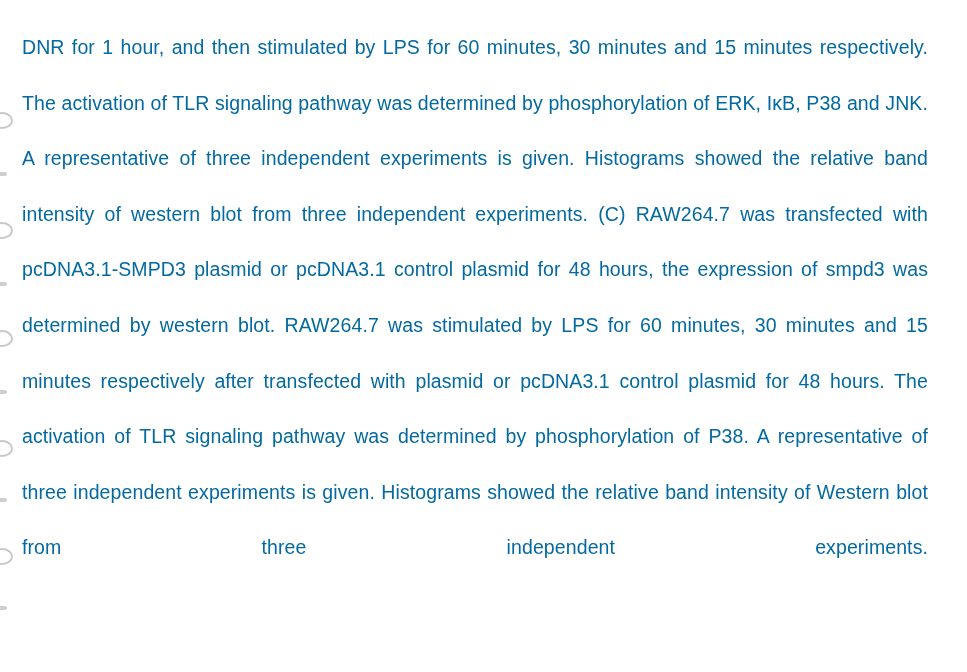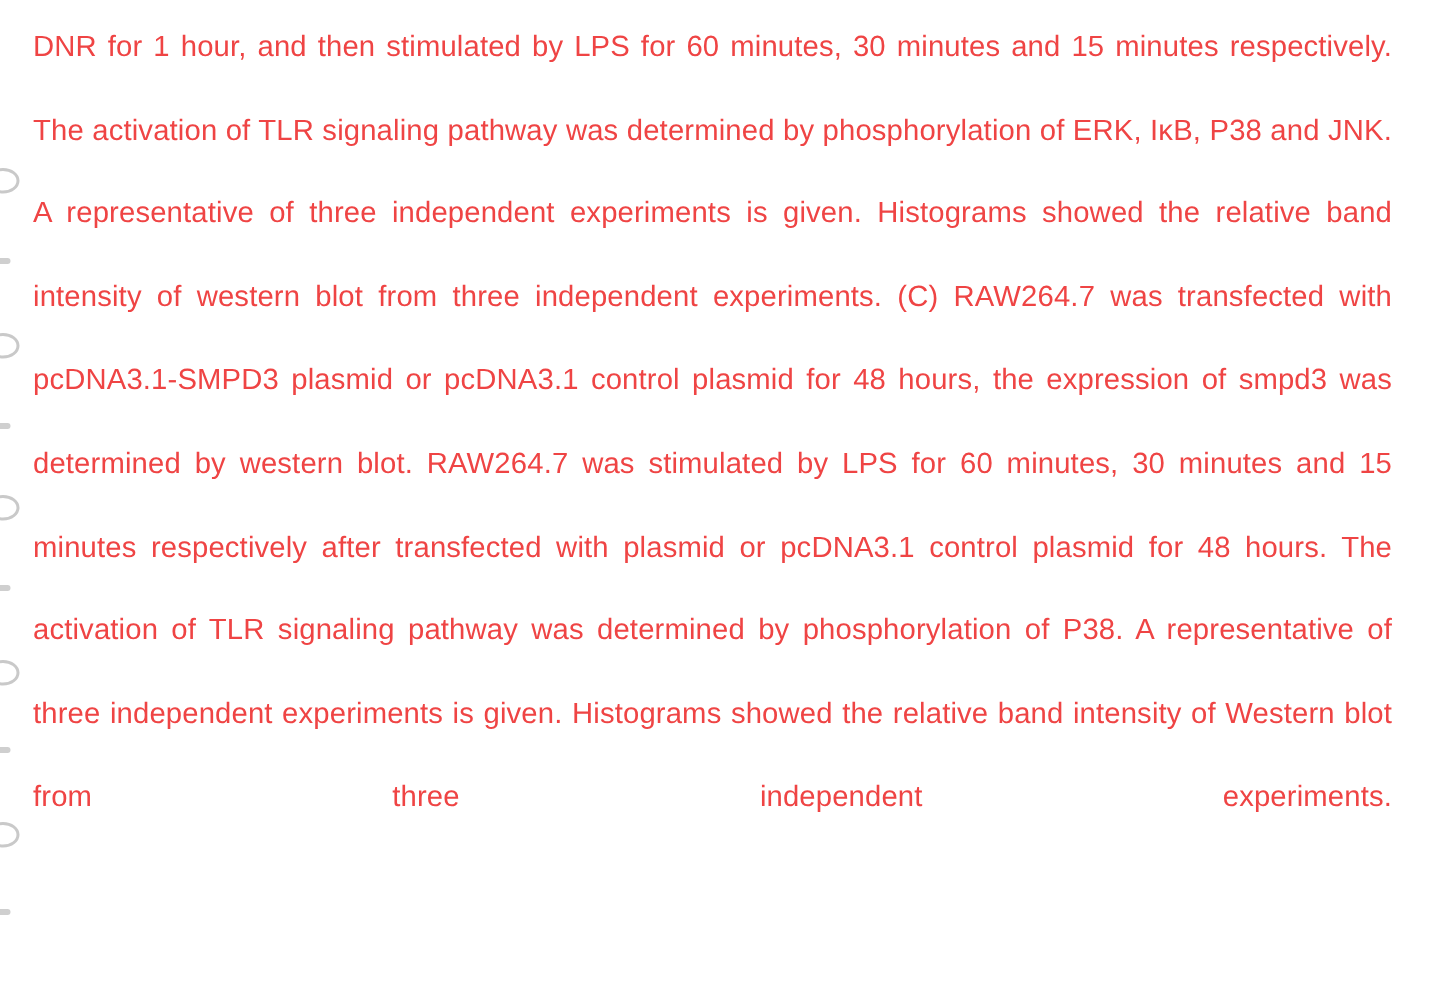--- a/index.html
+++ b/index.html
@@ -42,28 +42,28 @@
     border: none;
     background: #cfcfcf;
     height: 4px;
     width: 13px;
     left: -6px;
     border-radius: 2px;
   }
   #body-text {
     position: absolute;
     left: 22px;
-    top: 4px;
+    top: 20px;
     width: 906px;
     font-size: 19.5px;
     line-height: 55.6px;
     text-align: justify;
     text-justify: inter-word;
     letter-spacing: 0.1px;
-    color: #ef4444;
+    color: #0369a1;
   }
   #body-text p {
     margin: 0;
     text-align: justify;
   }
   
   #body-text p::after {
     content: "";
     display: inline-block;
     width: 100%;

